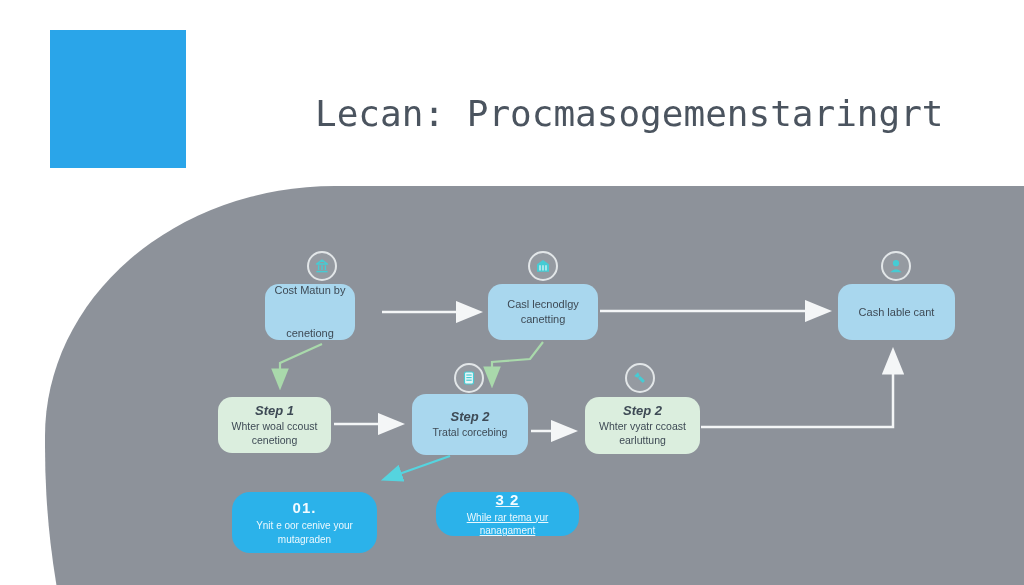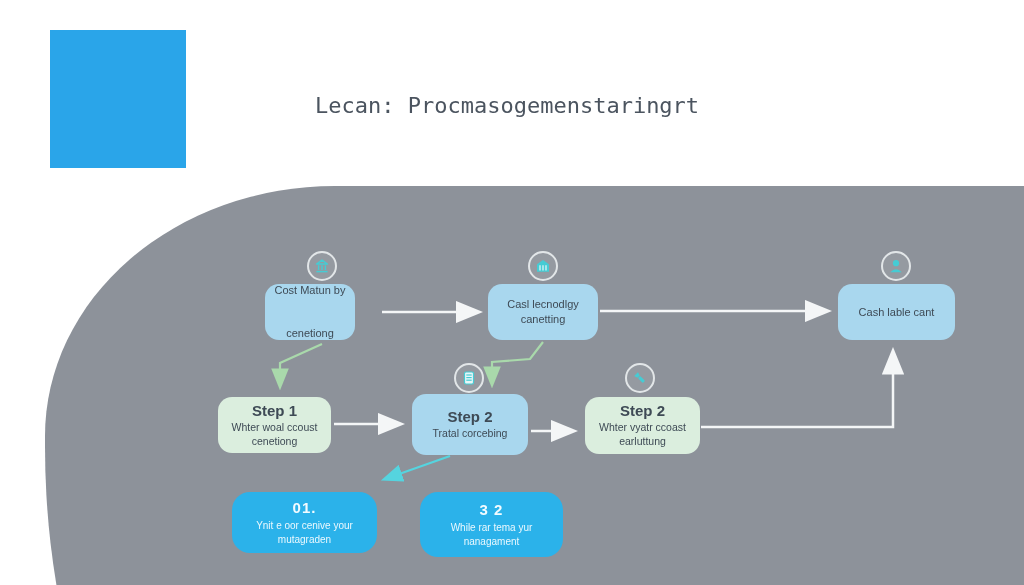--- a/index.html
+++ b/index.html
@@ -5,38 +5,38 @@
   html,body{margin:0;padding:0;background:#ffffff;}
   #canvas{
     position:relative;width:1024px;height:585px;overflow:hidden;
     background:#ffffff;font-family:"Liberation Sans",sans-serif;
   }
   
   .accent-square{position:absolute;left:50px;top:30px;width:136px;height:138px;background:#2AA5E9;}
   
   .page-title{
     position:absolute;left:315px;top:93px;white-space:nowrap;
-    font-family:"DejaVu Sans Mono",monospace;font-size:22px;color:#4B545F;letter-spacing:0px;
+    font-family:"DejaVu Sans Mono",monospace;font-size:36px;color:#4B545F;letter-spacing:0px;
   }
   
   .gray-blob{
     position:absolute;left:45px;top:186px;width:1060px;height:760px;background:#8D929A;
     border-top-left-radius:290px 250px;border-bottom-left-radius:290px 500px;
   }
   
   #arrows{position:absolute;left:0;top:0;width:1024px;height:585px;pointer-events:none;}
   
   .node{
     position:absolute;display:flex;flex-direction:column;align-items:center;justify-content:center;
     text-align:center;color:#3E4A55;border-radius:14px;padding:2px 6px;box-sizing:border-box;
   }
   .node-blue{background:#A9D7EE;}
   .node-green{background:#DBEEDE;}
   .node-line{font-size:11px;line-height:1.35;}
-  .step-title{font-size:15px;font-weight:600;margin-bottom:2px;}
+  .step-title{font-size:13px;font-weight:600;margin-bottom:2px;font-style:italic;}
   .step-line{font-size:10.5px;line-height:1.3;}
   .node-cyan{background:#2BB2EA;color:#EAF8FE;border-radius:18px;}
   .cyan-number{font-size:15px;font-weight:700;letter-spacing:1px;margin-bottom:3px;color:#F2FBFF;}
   .cyan-line{font-size:10px;line-height:1.35;}
   
   .icon-badge{
     position:absolute;width:30px;height:30px;border-radius:50%;
     border:2px solid #E2E6E8;background:rgba(255,255,255,0.08);
     display:flex;align-items:center;justify-content:center;box-sizing:border-box;
   }
@@ -140,19 +140,19 @@
     <div class="step-title">Step 2</div>
     <div class="step-line">Whter vyatr ccoast</div>
     <div class="step-line">earluttung</div>
   </div>
 
   <div class="node node-cyan" style="left:232px;top:492px;width:145px;height:61px;">
     <div class="cyan-number">01.</div>
     <div class="cyan-line">Ynit e oor cenive your</div>
     <div class="cyan-line">mutagraden</div>
   </div>
-  <div class="node node-cyan" style="left:420px;top:492px;width:143px;height:65px;">
+  <div class="node node-cyan" style="left:436px;top:492px;width:143px;height:44px;text-decoration:underline;">
     <div class="cyan-number">3 2</div>
     <div class="cyan-line">While rar tema yur</div>
     <div class="cyan-line">nanagament</div>
   </div>
 
 </div>
 
 </body></html>

